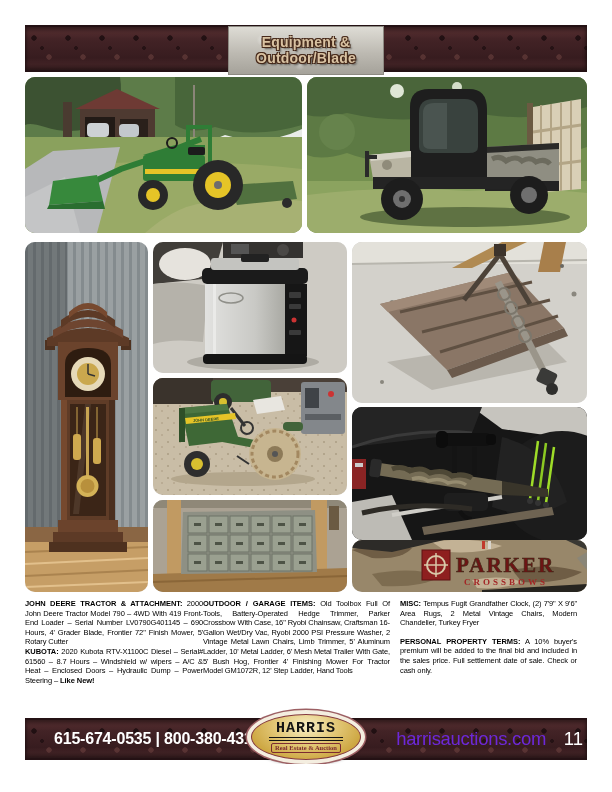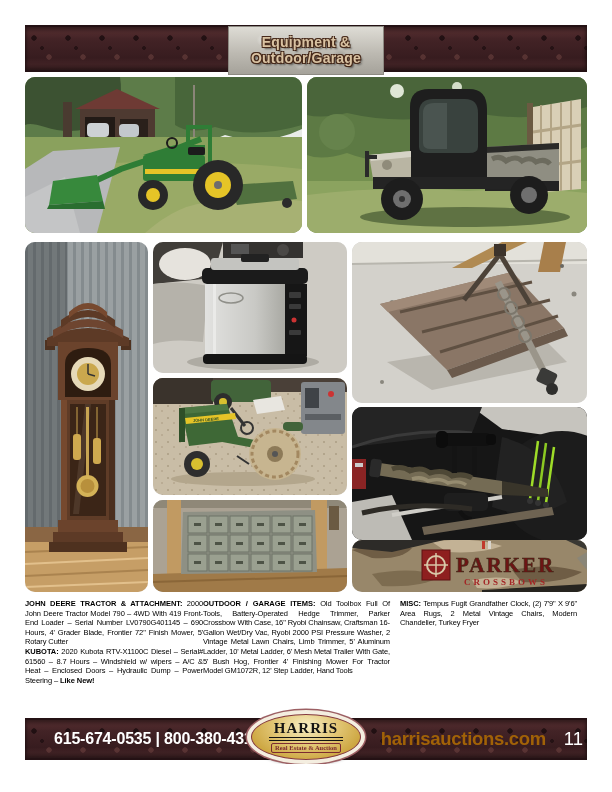--- a/index.html
+++ b/index.html
@@ -48,50 +48,50 @@
   .col-1{width:178px;}
   .col-2{width:187px;margin-right:10px;}
   .col-3{width:177px;}
   .col p{margin:0;}
   .col p.spaced{margin-top:9px;}
   .col b{letter-spacing:-.05px;}
 
   
   .footer-phone{position:absolute;left:54px;top:729px;color:#fff;font-weight:bold;
     font-size:16px;line-height:20px;letter-spacing:-.2px;z-index:3;}
-  .footer-website{position:absolute;right:66px;top:727px;color:#a16207;font-weight:bold;
+  .footer-website{position:absolute;right:66px;top:727px;color:#6d28d9;font-weight:normal;
     font-size:18.5px;line-height:24px;letter-spacing:-.3px;z-index:3;}
   .footer-page{position:absolute;right:29px;top:727px;color:#fff;font-weight:normal;
     font-size:18.5px;line-height:24px;z-index:3;}
 
   .logo{
     position:absolute;left:247px;top:710px;width:118px;height:54px;border-radius:50%;
     background:#f4eee0;box-shadow:0 0 0 1.5px #9c5f63, 0 1px 3px rgba(0,0,0,.4);z-index:4;
   }
   .logo-inner{
     position:absolute;left:4px;top:4px;right:4px;bottom:4px;border-radius:50%;
     background:radial-gradient(ellipse at 50% 25%, #f7eec4 0%, #e3c878 40%, #cda742 75%, #bd9634 100%);
     border:1.5px solid #84393e;box-sizing:border-box;
     display:flex;flex-direction:column;align-items:center;justify-content:center;
   }
-  .logo-title{font-family:Liberation Serif, serif;font-weight:bold;font-size:15px;line-height:15px;
+  .logo-title{font-family:Liberation Mono, monospace;font-weight:bold;font-size:15px;line-height:15px;
     color:#141414;letter-spacing:1px;}
   .logo-rule{width:74px;height:4px;border-top:1.8px solid #141414;border-bottom:1px solid #141414;box-sizing:border-box;margin-top:1px;}
   .logo-subtitle{margin-top:1.5px;font-family:"Liberation Serif",serif;font-weight:bold;font-size:6.5px;
     line-height:8px;color:#7c2a30;border:1px solid #7c2a30;border-radius:2px;padding:0 3px;white-space:nowrap;}
 </style>
 </head>
 <body>
 
 <div class="page">
 
   <div class="ornate header-band">
     <div class="stone-banner">
       <div class="banner-line">Equipment &amp;</div>
-      <div class="banner-line">Outdoor/Garage</div>
+      <div class="banner-line">Outdoor/Blade</div>
     </div>
   </div>
 
   <div class="photo" style="left:25px;top:77px;width:277px;height:156px;">
     <svg viewBox="0 0 277 156">
       <rect width="277" height="156" fill="#e9ece8"></rect>
       <path d="M0,0 H277 V52 Q240,70 200,58 Q170,72 140,60 Q120,75 95,62 Q60,78 30,60 Q10,70 0,62 Z" fill="#5d7c49"></path>
       <path d="M150,0 H277 V48 Q230,62 190,50 Q165,58 150,48 Z" fill="#48663a"></path>
       <path d="M0,0 H95 Q100,30 80,45 Q50,60 20,50 Q5,45 0,48 Z" fill="#3c5232"></path>
       <rect x="38" y="25" width="9" height="45" fill="#4a3b30"></rect>
@@ -432,20 +432,21 @@
   <div class="text-area">
     <div class="col col-1">
       <p><b>JOHN DEERE TRACTOR &amp; ATTACHMENT:</b><span> 2000 John Deere Tractor Model 790 – 4WD With 419 Front-End Loader – Serial Number LV0790G401145 – 690 Hours, 4' Grader Blade, Frontier 72" Finish Mower, 5' Rotary Cutter</span></p>
       <p><b>KUBOTA:</b><span> 2020 Kubota RTV-X1100C Diesel – Serial# 61560 – 8.7 Hours – Windshield w/ wipers – A/C &amp; Heat – Enclosed Doors – Hydraulic Dump – Power Steering – </span><b>Like New!</b></p>
     </div>
     <div class="col col-2">
       <p><b>OUTDOOR / GARAGE ITEMS:</b><span> Old Toolbox Full Of Tools, Battery-Operated Hedge Trimmer, Parker Crossbow With Case, 16" Ryobi Chainsaw, Craftsman 16-Gallon Wet/Dry Vac, Ryobi 2000 PSI Pressure Washer, 2 Vintage Metal Lawn Chairs, Limb Trimmer, 5' Aluminum Ladder, 10' Metal Ladder, 6' Mesh Metal Trailer With Gate, 5' Bush Hog, Frontier 4' Finishing Mower For Tractor Model GM1072R, 12' Step Ladder, Hand Tools</span></p>
     </div>
     <div class="col col-3">
       <p><b>MISC:</b><span> Tempus Fugit Grandfather Clock, (2) 7'9" X 9'6" Area Rugs, 2 Metal Vintage Chairs, Modern Chandelier, Turkey Fryer</span></p>
+      <p class="spaced"><b>PERSONAL PROPERTY TERMS:</b><span> A 10% buyer's premium will be added to the final bid and included in the sales price. Full settlement date of sale. Check or cash only.</span></p>
     </div>
   </div>
 
   <div class="ornate footer-band"></div>
   <div class="footer-phone">615-674-0535 | 800-380-4318</div>
   <div class="footer-website">harrisauctions.com</div>
   <div class="footer-page">11</div>
 
   <div class="logo">
     <div class="logo-inner">

